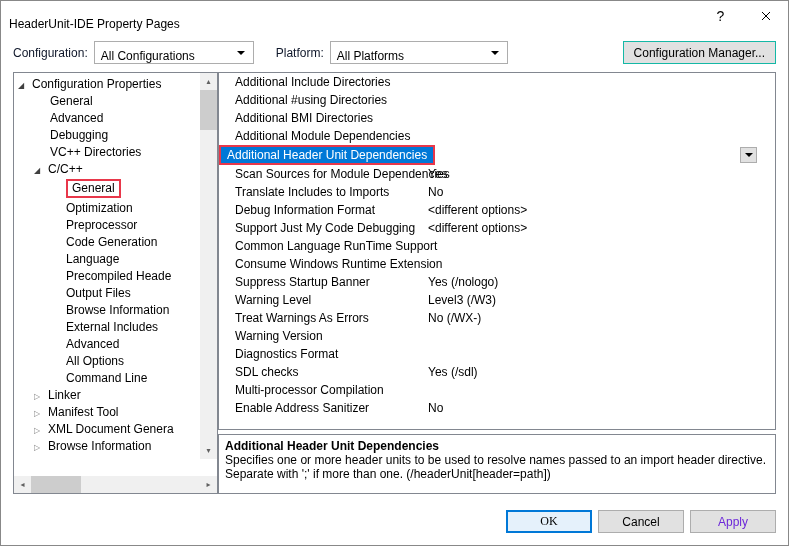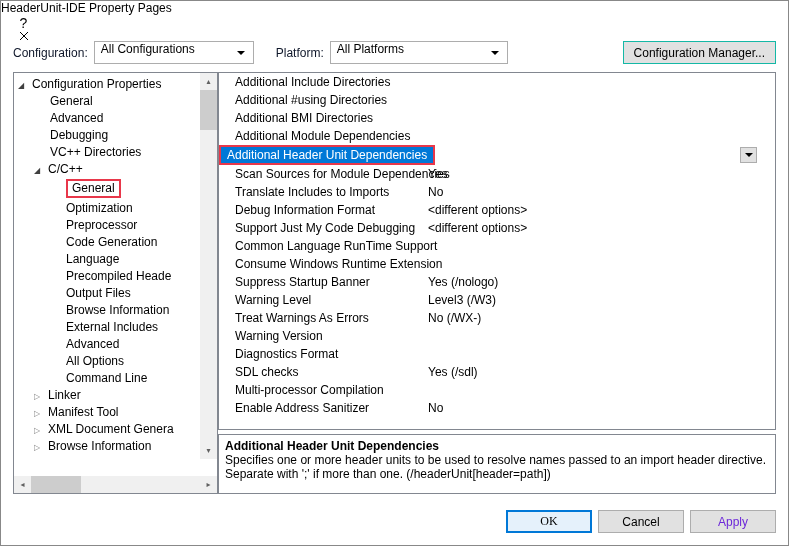--- a/index.html
+++ b/index.html
@@ -1,23 +1,23 @@
 <!DOCTYPE html>
 <html><head>
 <meta charset="utf-8">
 <style>
   * { box-sizing: border-box; margin: 0; padding: 0; font-family: "Segoe UI", Tahoma, sans-serif; font-size: 12px; }
   body { background: #fff; width: 789px; height: 546px; border: 1px solid #888; overflow: hidden; display: flex; flex-direction: column; }
-  .titlebar { height: 30px; display: flex; align-items: flex-start; padding: 0 0 0 0; flex-direction: column; }
+  .titlebar { height: 30px; display: flex; align-items: flex-end; padding: 0 0 0 8px; }
   .titlebar-title { flex: 1; color: #000; }
   .titlebar-btn { width: 45px; height: 30px; display: flex; align-items: center; justify-content: center; font-size: 14px; }
   .titlebar-btn svg { stroke: #000; fill: none; }
   .config-row { display: flex; align-items: center; gap: 6px; padding: 10px 12px 8px 12px; }
   .config-row label { color: #0f172a; }
-  .select { border: 1px solid #adadad; height: 23px; padding: 0 22px 0 6px; display: flex; align-items: flex-start; position: relative; background: #fff; }
+  .select { border: 1px solid #adadad; height: 23px; padding: 0 22px 0 6px; display: flex; align-items: flex-end; position: relative; background: #fff; }
   .select::after { content: ""; position: absolute; right: 8px; top: 50%; transform: translateY(-50%); border-left: 4px solid transparent; border-right: 4px solid transparent; border-top: 4px solid #000; }
   .cfg-sel { width: 160px; }
   .plat-sel { width: 178px; }
   .cfg-mgr-btn { border: 1px solid #14b8a6; background: #e1e1e1; height: 23px; padding: 0 10px; }
   .main { flex: 1; display: flex; padding: 0 12px 8px 12px; overflow: hidden; }
   .tree-panel { width: 205px; border: 1px solid #828790; display: flex; flex-direction: column; }
   .tree-body { flex: 1; overflow: hidden; padding: 2px 0; position: relative; }
   .tree-item { padding: 1.5px 0 1.5px 0; white-space: nowrap; overflow: hidden; display: flex; align-items: center; }
   .tree-item.l0 { padding-left: 4px; }
   .tree-item.l1 { padding-left: 36px; }

